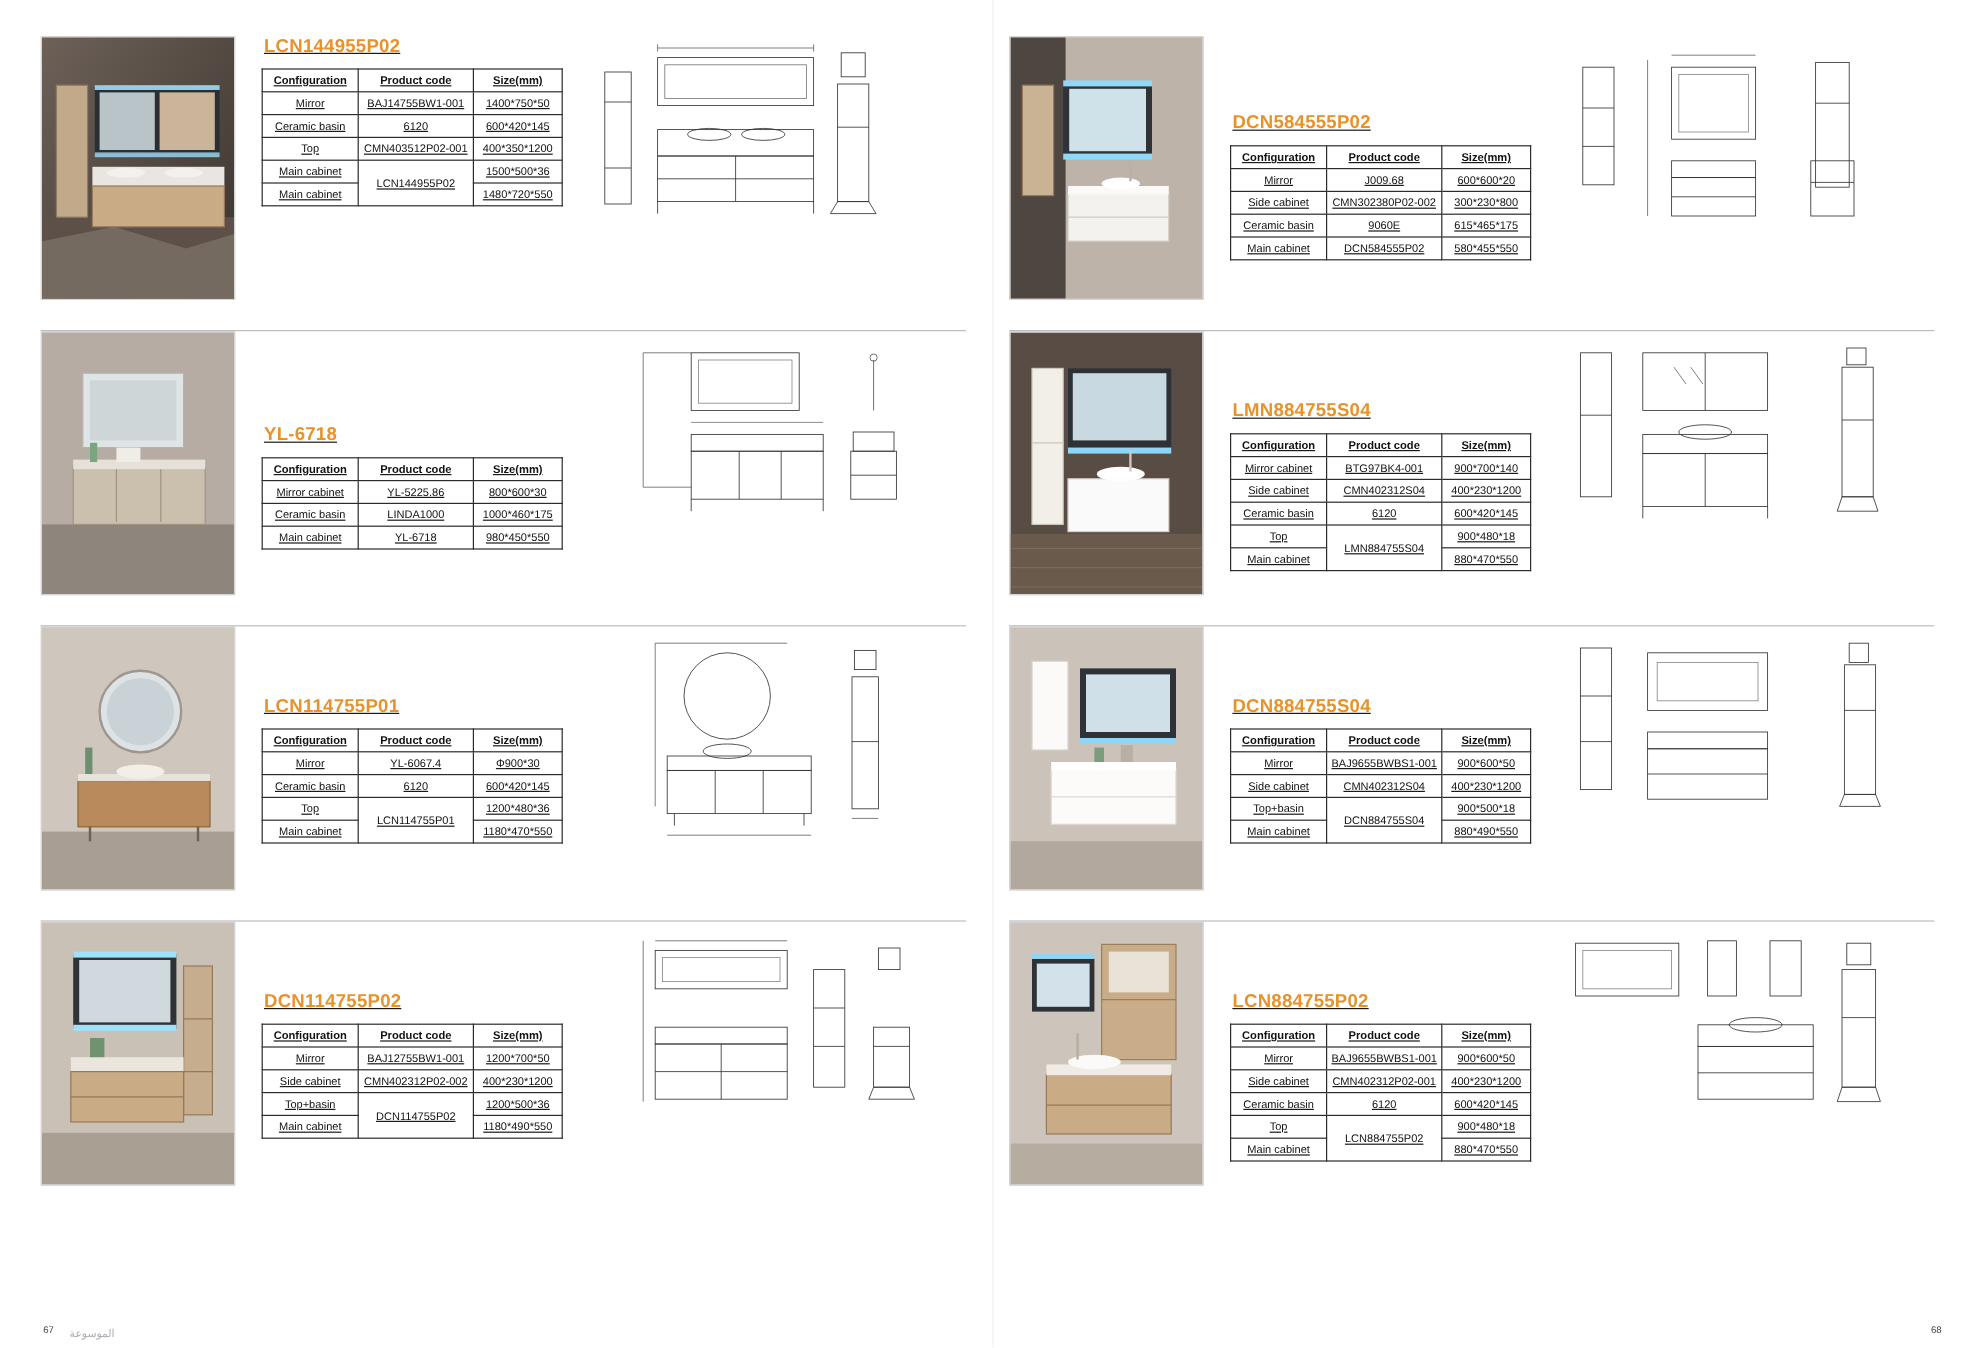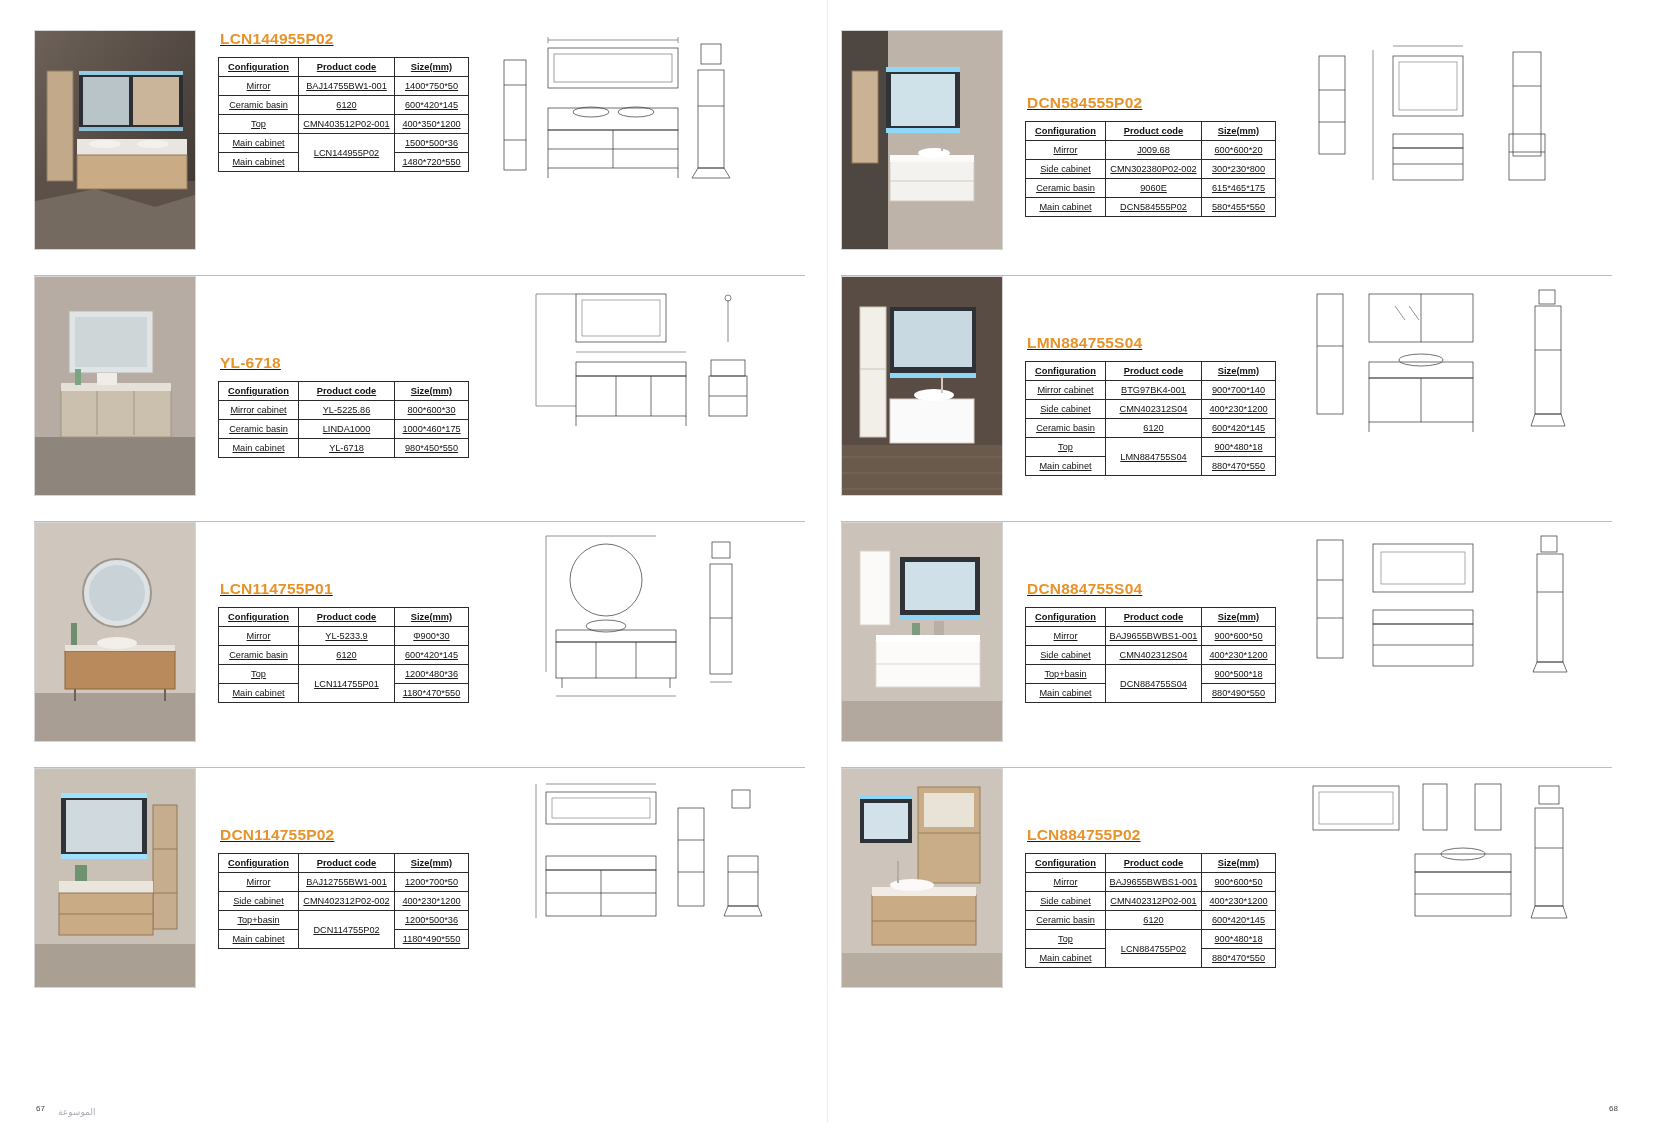--- a/index.html
+++ b/index.html
@@ -301,21 +301,21 @@
                 <col class="c3">
               </colgroup>
             <tbody>
                 <tr>
               <th>Configuration</th>
               <th>Product code</th>
               <th>Size(mm)</th>
             </tr>
             <tr>
               <td class="lbl">Mirror</td>
-              <td>YL-5233.9</td>
+              <td>YL-6067.4</td>
               <td>Φ900*30</td>
             </tr>
             <tr>
               <td class="lbl">Ceramic basin</td>
               <td>6120</td>
               <td>600*420*145</td>
             </tr>
             <tr>
               <td class="lbl">Top</td>
               <td rowspan="2">LCN114755P01</td>

